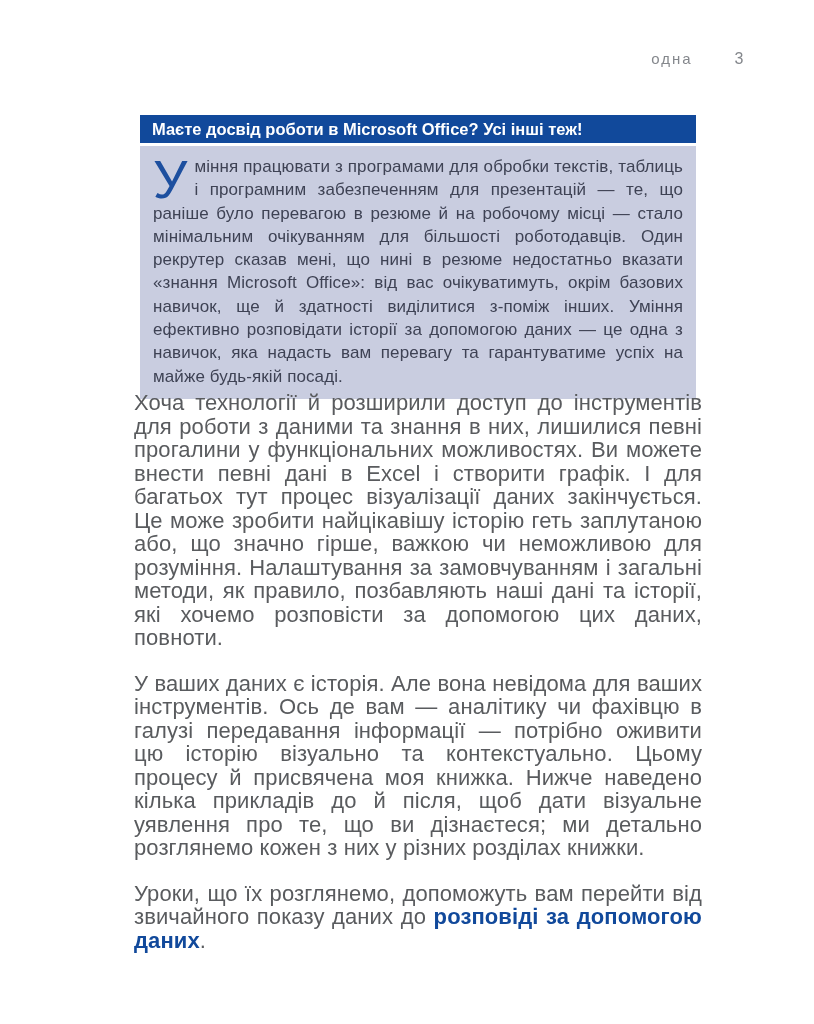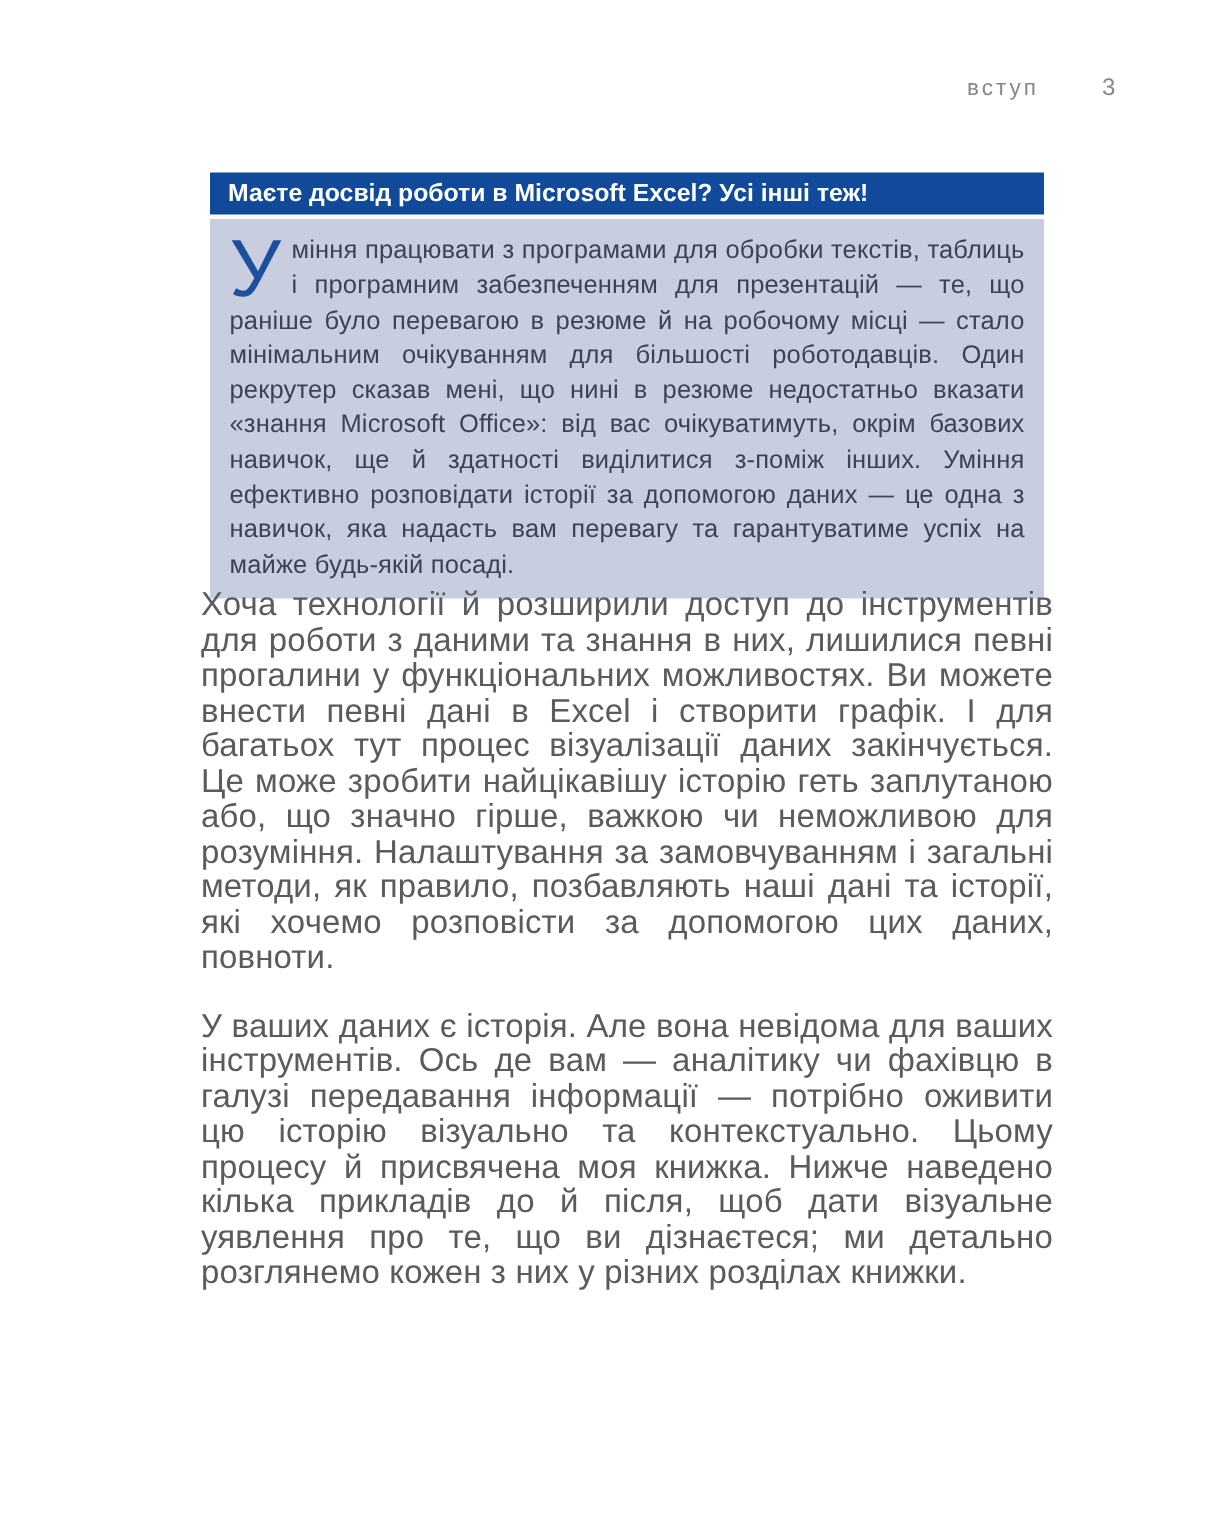--- a/index.html
+++ b/index.html
@@ -65,29 +65,30 @@
   .body-text p{margin-bottom:22px;}
   .emphasis{
     color:var(--accent-blue);
     font-weight:700;
   }
 </style>
 </head>
 <body>
 
 <header class="running-head">
-  <span class="section">вступ</span>
+  <span class="section">одна</span>
   <span class="pagenum">3</span>
 </header>
 
 <section class="callout">
   <div class="callout-title-bar">
-    <span>Маєте досвід роботи в Microsoft Excel? Усі інші теж!</span>
+    <span>Маєте досвід роботи в Microsoft Office? Усі інші теж!</span>
   </div>
   <div class="callout-body">
     <span class="dropcap">У</span><span>міння працювати з програмами для обробки текстів, таблиць і програмним забезпеченням для презентацій — те, що раніше було перевагою в резюме й на робочому місці — стало мінімальним очікуванням для більшості роботодавців. Один рекрутер сказав мені, що нині в резюме недостатньо вказати «знання Microsoft Office»: від вас очікуватимуть, окрім базових навичок, ще й здатності виділитися з-поміж інших. Уміння ефективно розповідати історії за допомогою даних — це одна з навичок, яка надасть вам перевагу та гарантуватиме успіх на майже будь-якій посаді.</span>
   </div>
 </section>
 
 <main class="body-text">
   <p>Хоча технології й розширили доступ до інструментів для роботи з даними та знання в них, лишилися певні прогалини у функціональних можливостях. Ви можете внести певні дані в Excel і створити графік. І для багатьох тут процес візуалізації даних закінчується. Це може зробити найцікавішу історію геть заплутаною або, що значно гірше, важкою чи неможливою для розуміння. Налаштування за замовчуванням і загальні методи, як правило, позбавляють наші дані та історії, які хочемо розповісти за допомогою цих даних, повноти.</p>
   <p>У ваших даних є історія. Але вона невідома для ваших інструментів. Ось де вам — аналітику чи фахівцю в галузі передавання інформації — потрібно оживити цю історію візуально та контекстуально. Цьому процесу й присвячена моя книжка. Нижче наведено кілька прикладів до й після, щоб дати візуальне уявлення про те, що ви дізнаєтеся; ми детально розглянемо кожен з них у різних розділах книжки.</p>
+  <p><span>Уроки, що їх розглянемо, допоможуть вам перейти від звичайного показу даних до </span><strong class="emphasis">розповіді за допомогою даних</strong><span>.</span></p>
 </main>
 
 </body></html>

